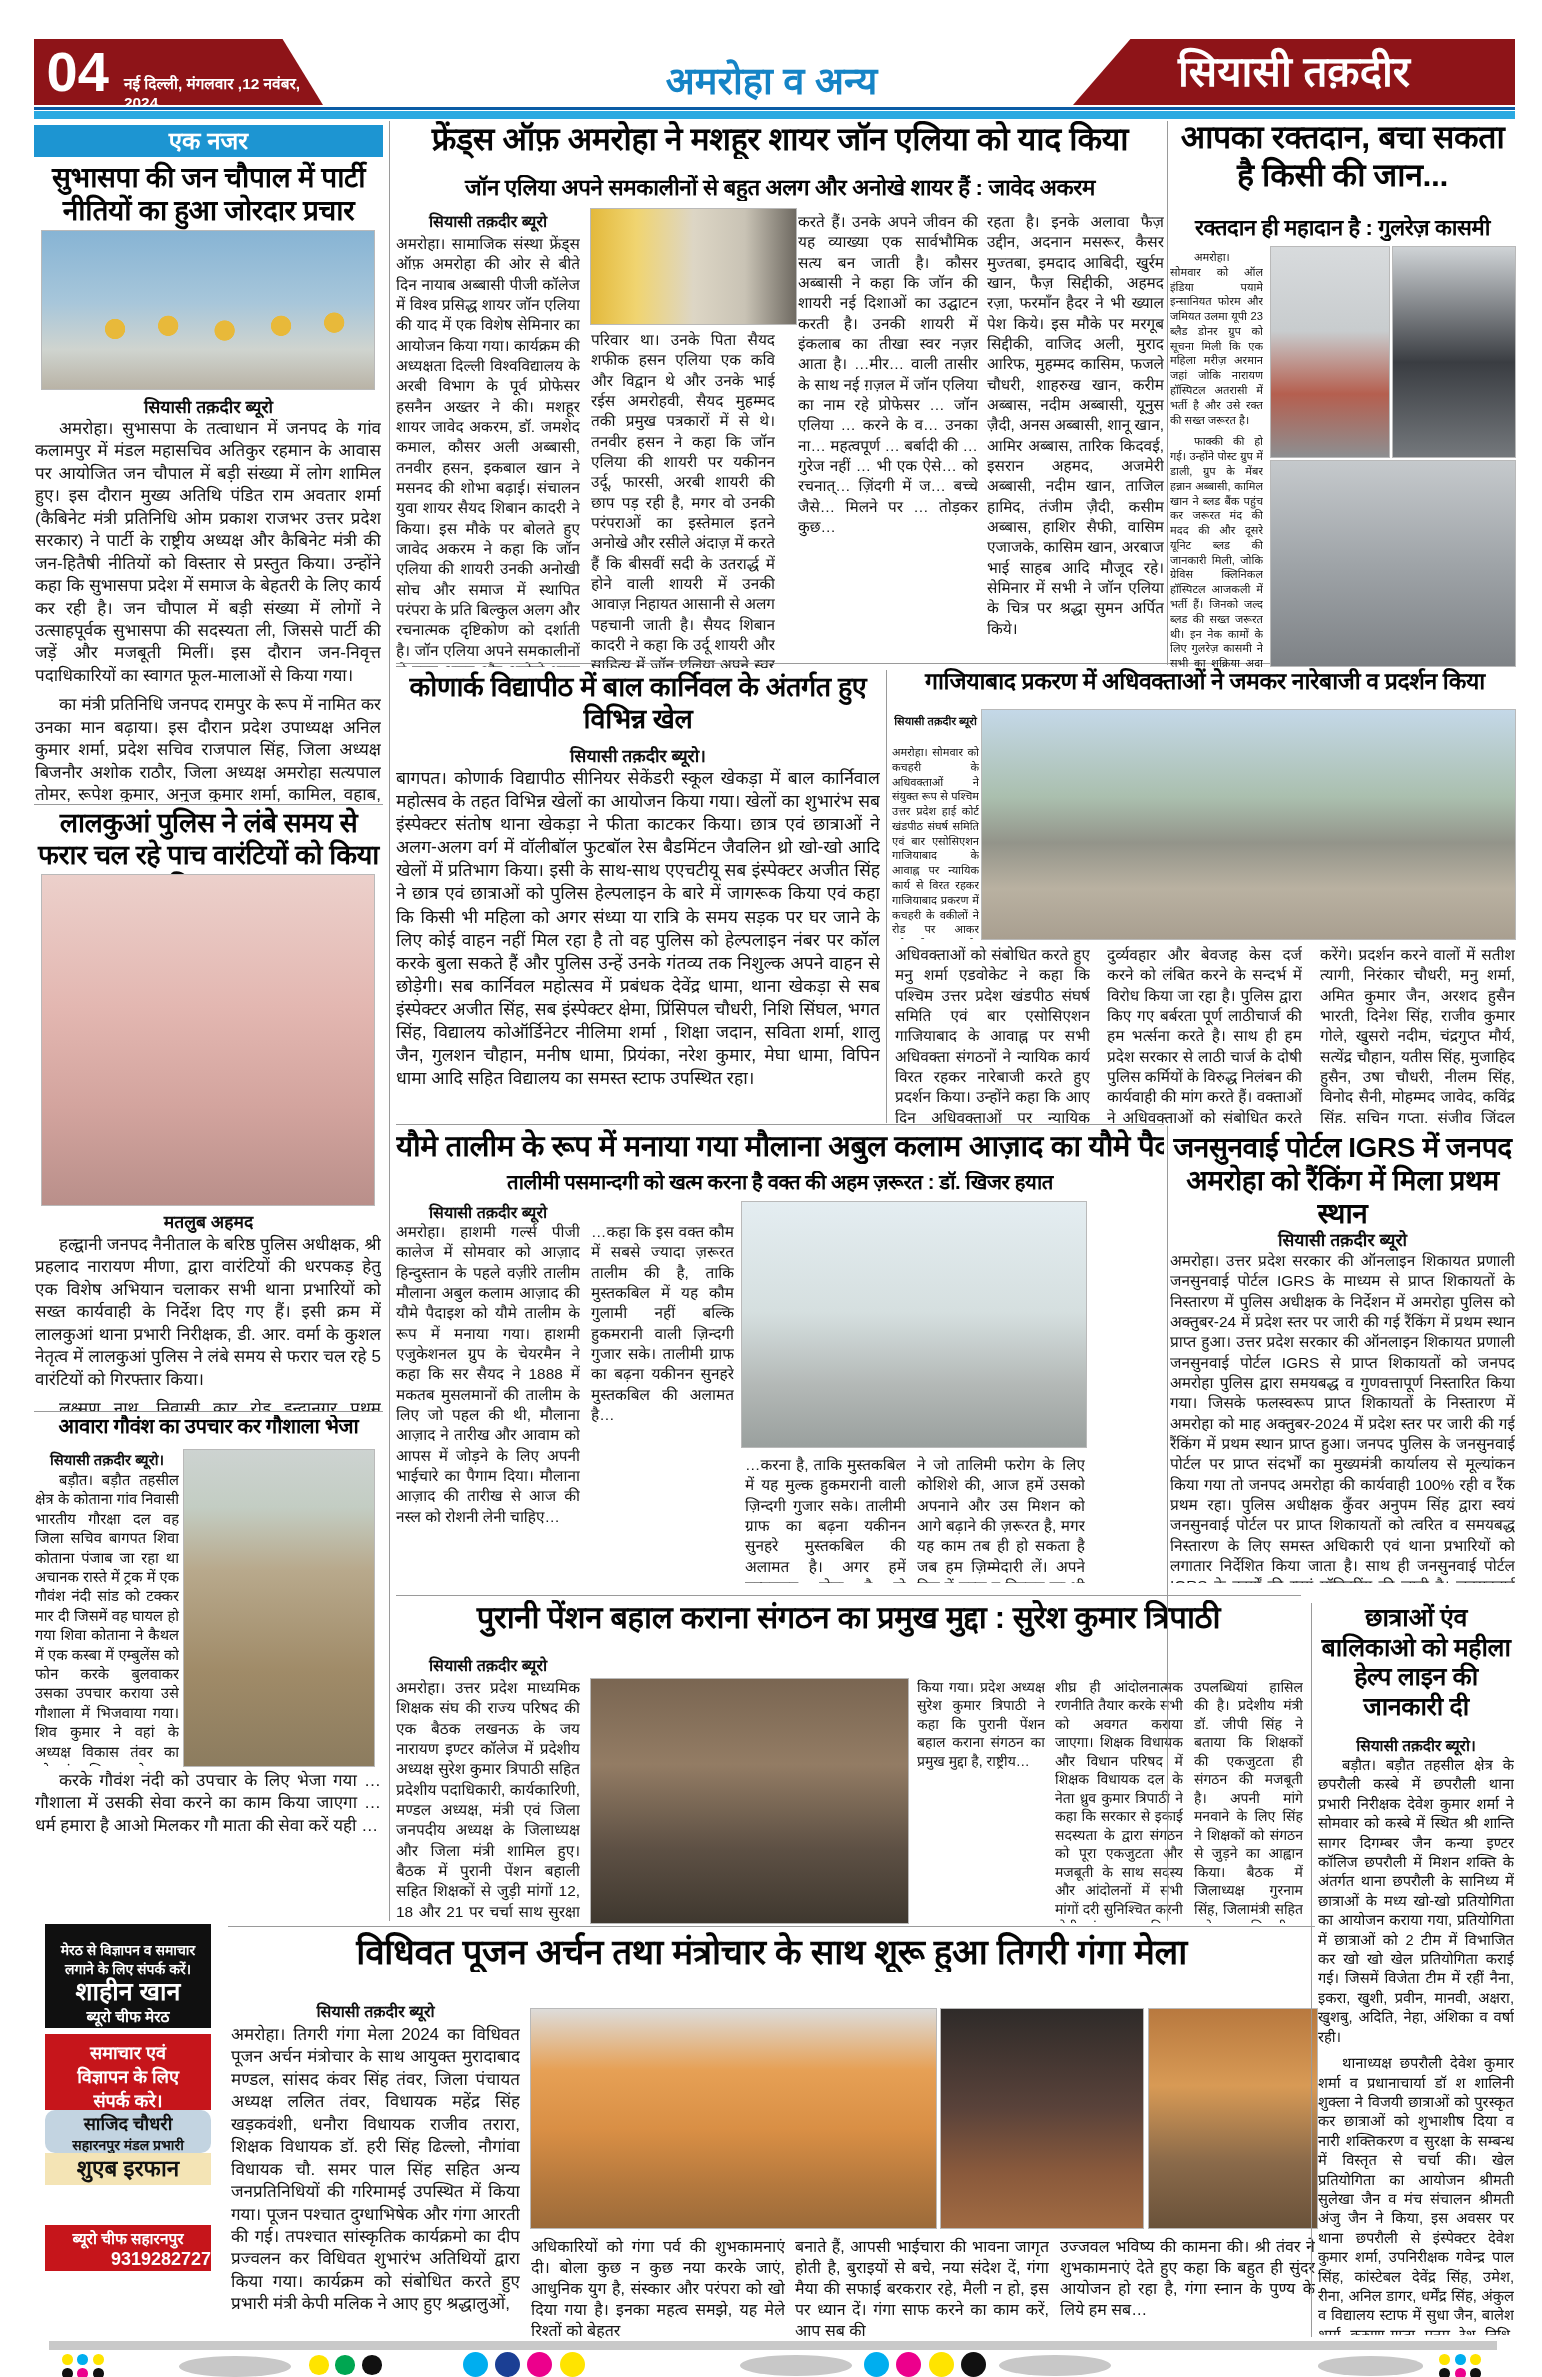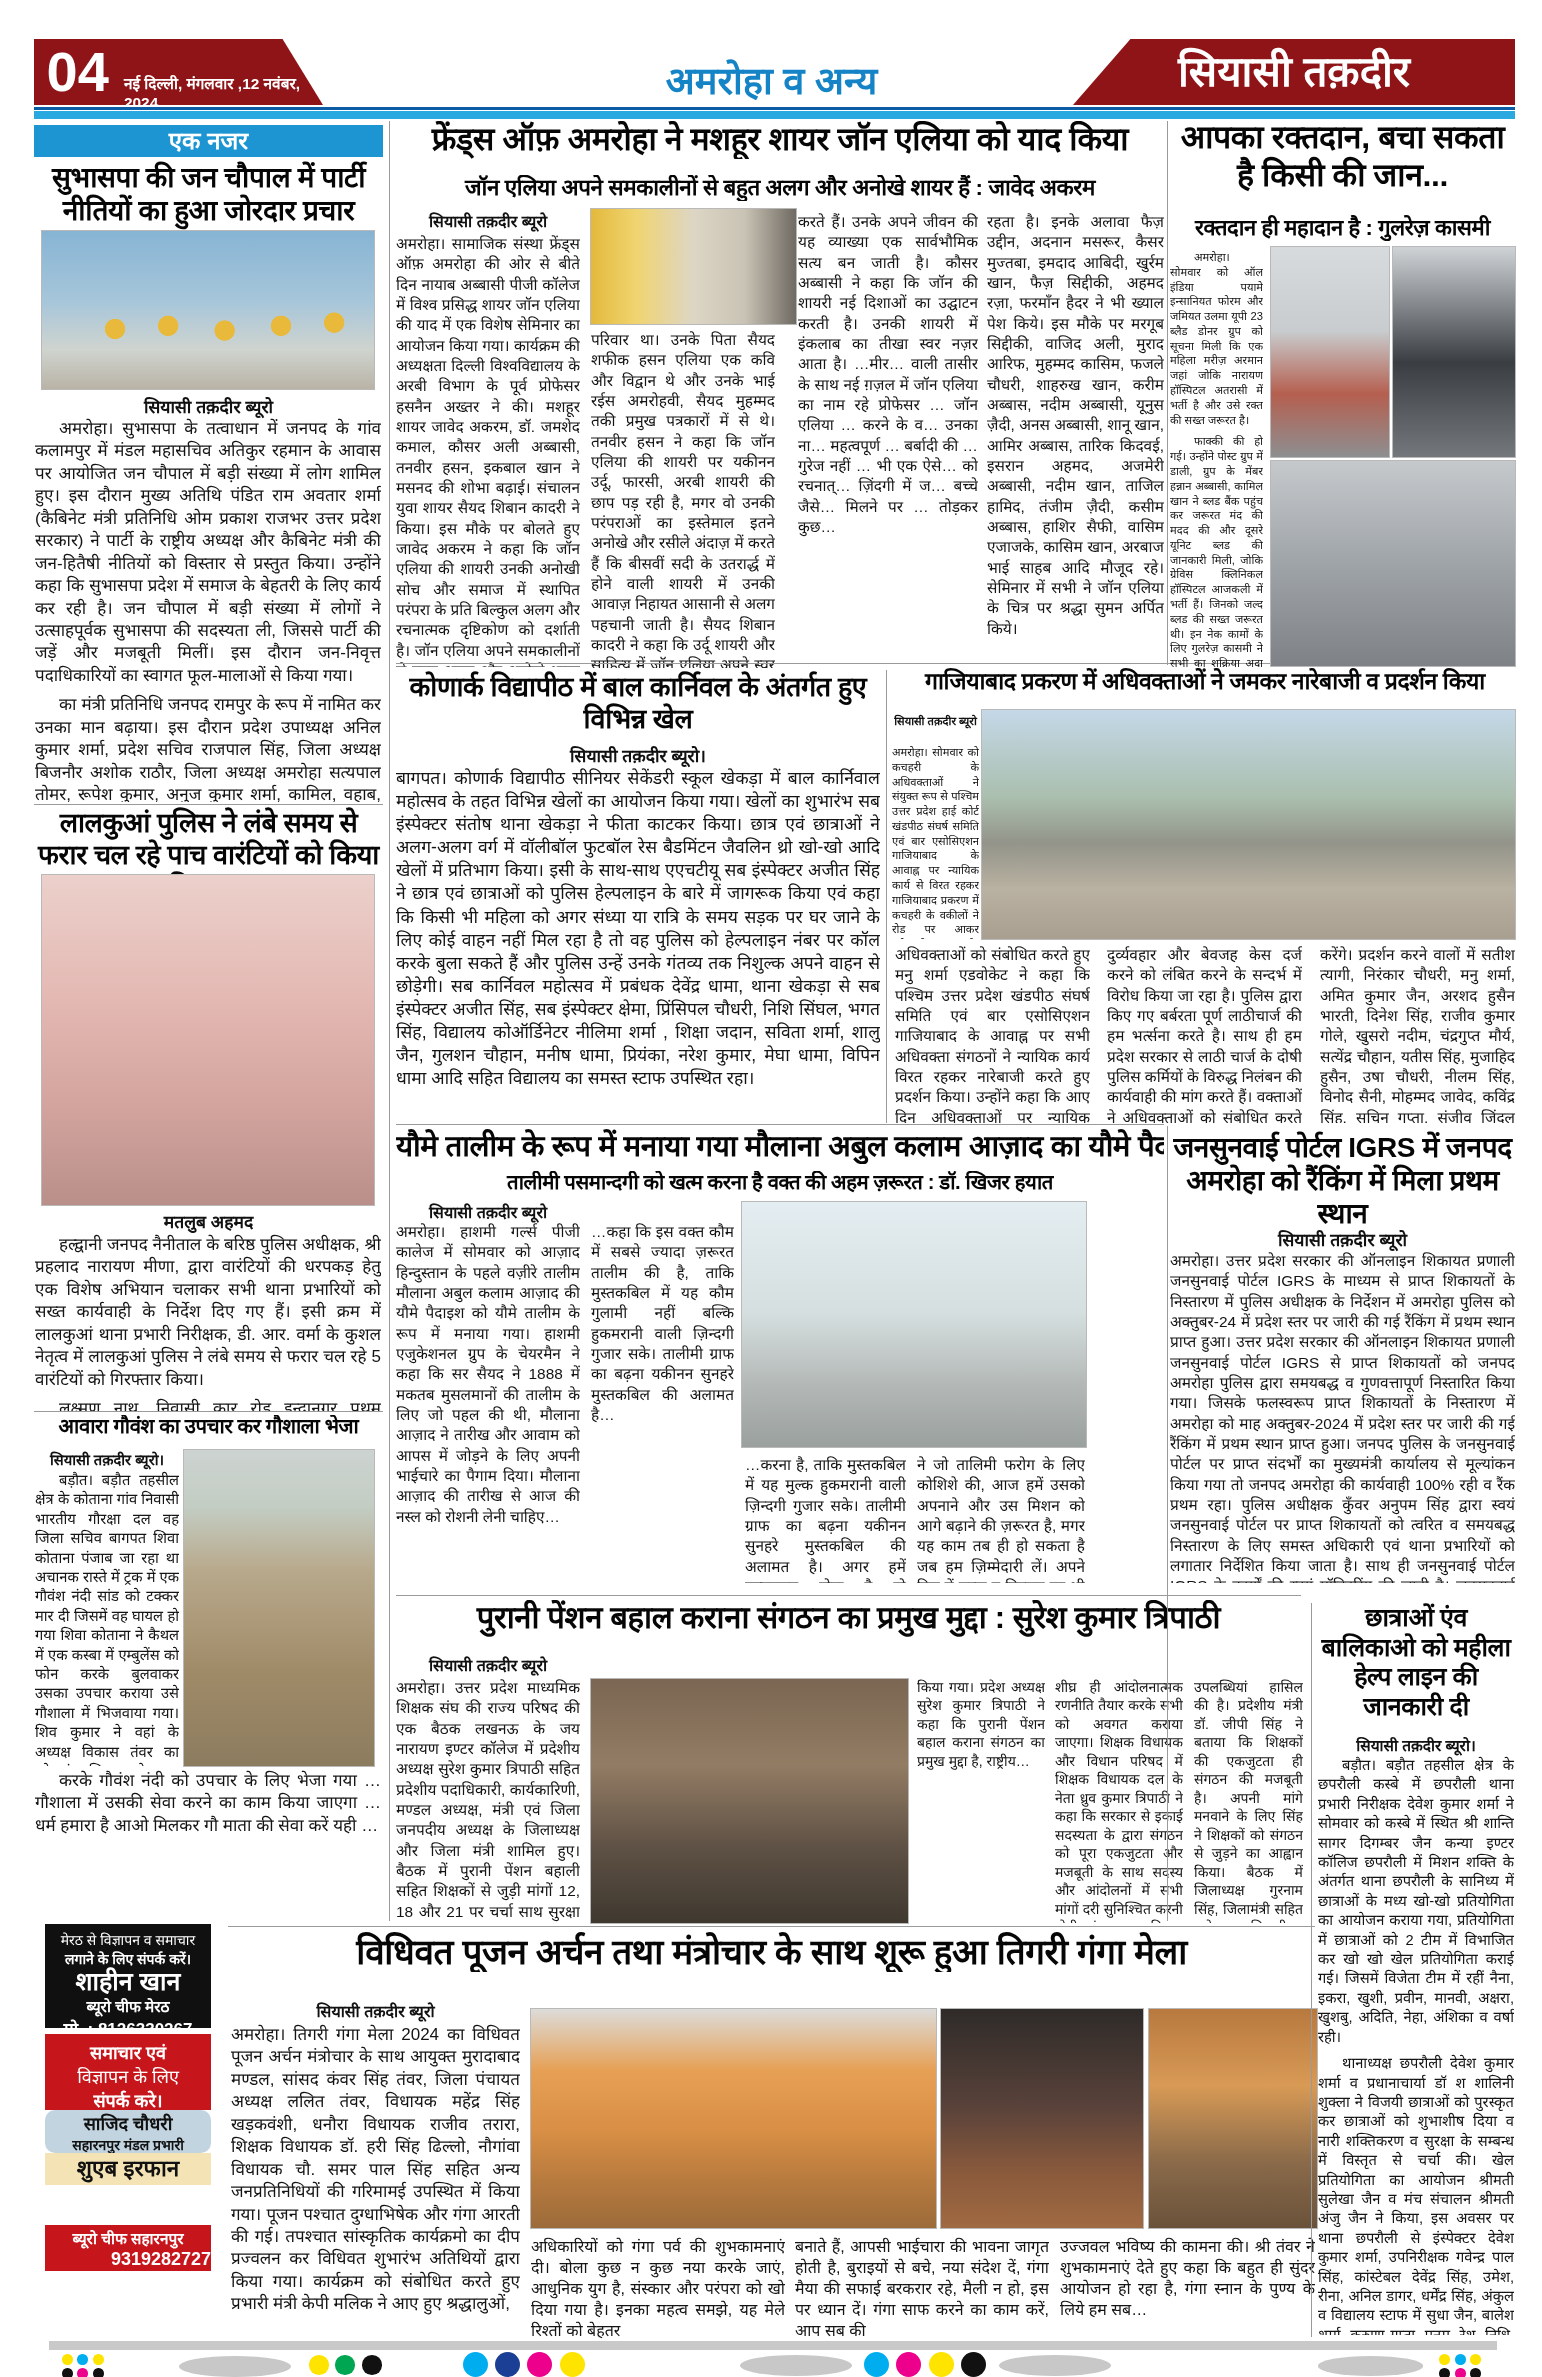--- a/index.html
+++ b/index.html
@@ -92,29 +92,29 @@
   <div class="abs byline" style="left:35px;top:1449px;width:144px;font-size:14.7px;">सियासी तक़दीर ब्यूरो।</div>
   <div class="abs btxt" style="left:35px;top:1471px;width:144px;height:295px;font-size:14.7px;">
     <p>बड़ौत। बड़ौत तहसील क्षेत्र के कोताना गांव निवासी भारतीय गौरक्षा दल वह जिला सचिव बागपत शिवा कोताना पंजाब जा रहा था अचानक रास्ते में ट्रक में एक गौवंश नंदी सांड को टक्कर मार दी जिसमें वह घायल हो गया शिवा कोताना ने कैथल में एक कस्बा में एम्बुलेंस को फोन करके बुलवाकर उसका उपचार कराया उसे गौशाला में भिजवाया गया। शिव कुमार ने वहां के अध्यक्ष विकास तंवर का फोन नंबर लिया उनसे बात</p>
   </div>
   <div class="abs photo p-cow" style="left:184px;top:1450px;width:190px;height:316px;"></div>
   <div class="abs btxt" style="left:35px;top:1770px;width:346px;height:150px;font-size:17px;">
     <p>करके गौवंश नंदी को उपचार के लिए भेजा गया … गौशाला में उसकी सेवा करने का काम किया जाएगा … धर्म हमारा है आओ मिलकर गौ माता की सेवा करें यही …</p>
   </div>
 
   <div class="abs ad-black" style="left:45px;top:1924px;width:166px;height:104px;">
-    <div style="font-size:14px;font-weight:400;padding-top:6px;">मेरठ से विज्ञापन व समाचार</div>
+    <div style="font-size:14px;font-weight:700;padding-top:16px;">मेरठ से विज्ञापन व समाचार</div>
     <div style="font-size:14px;font-weight:700;">लगाने के लिए संपर्क करें।</div>
     <div style="font-size:25px;font-weight:800;line-height:1.1;">शाहीन खान</div>
     <div style="font-size:15.4px;font-weight:700;">ब्यूरो चीफ मेरठ</div>
     <div style="font-size:17px;font-weight:800;">मो. : 8126330267</div>
   </div>
   <div class="abs ad-red" style="left:45px;top:2034px;width:166px;height:76px;">
     <div style="font-size:18px;font-weight:800;padding-top:5.6px;">समाचार एवं</div>
-    <div style="font-size:18px;font-weight:400;">विज्ञापन के लिए</div>
+    <div style="font-size:18px;font-weight:700;">विज्ञापन के लिए</div>
     <div style="font-size:18px;font-weight:800;">संपर्क करे।</div>
   </div>
   <div class="abs ad-blue" style="left:45px;top:2110px;width:166px;height:43px;">
     <div style="font-size:18px;font-weight:800;padding-top:1.4px;">साजिद चौधरी</div>
     <div style="font-size:14px;font-weight:700;">सहारनपुर मंडल प्रभारी</div>
   </div>
   <div class="abs ad-cream" style="left:45px;top:2153px;width:166px;height:32px;">
     <div style="font-size:22.4px;font-weight:800;line-height:32px;">शुएब इरफान</div>
   </div>
   <div class="abs ad-red" style="left:45px;top:2185px;width:166px;height:46px;margin-top:40px;">

